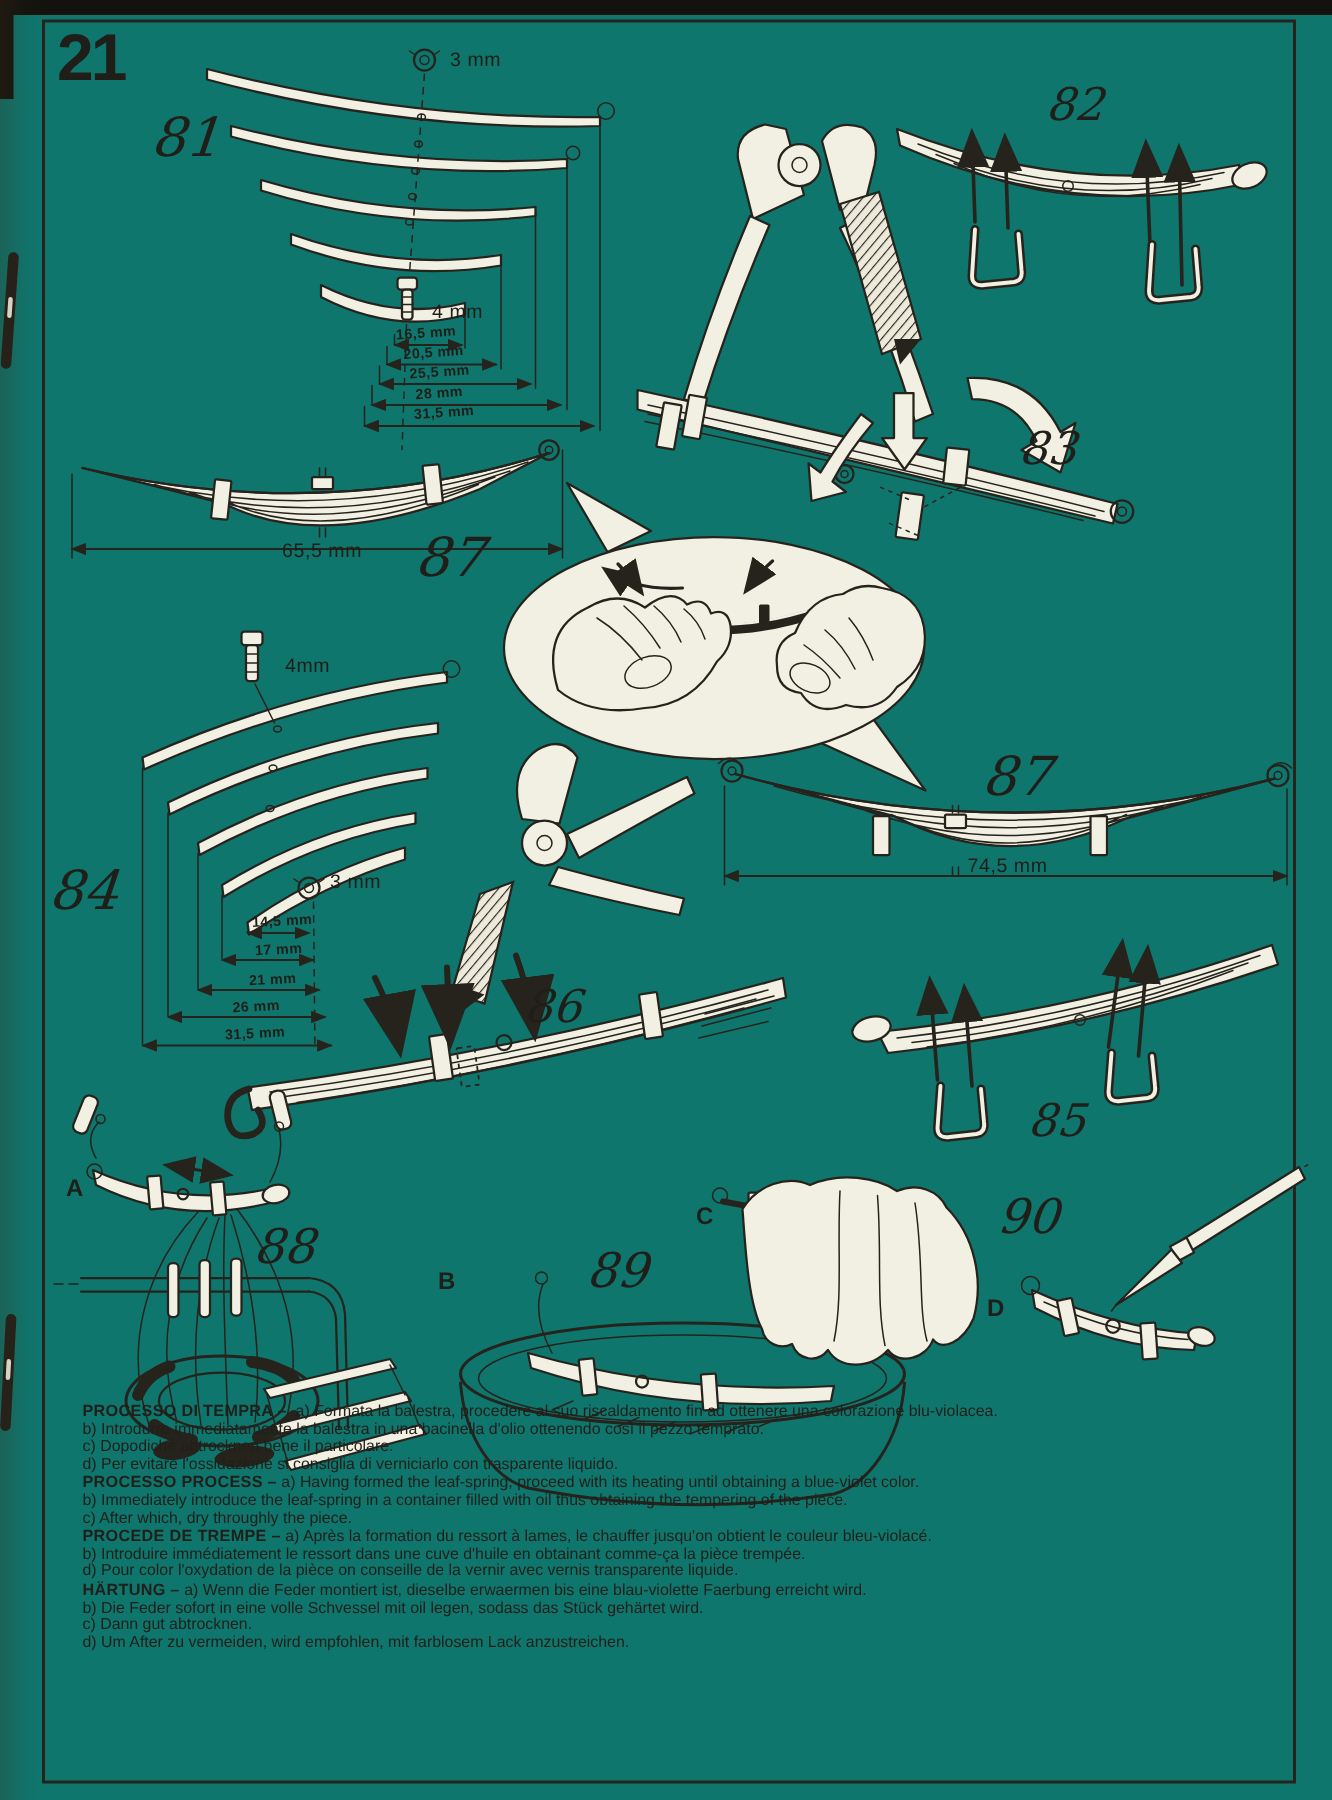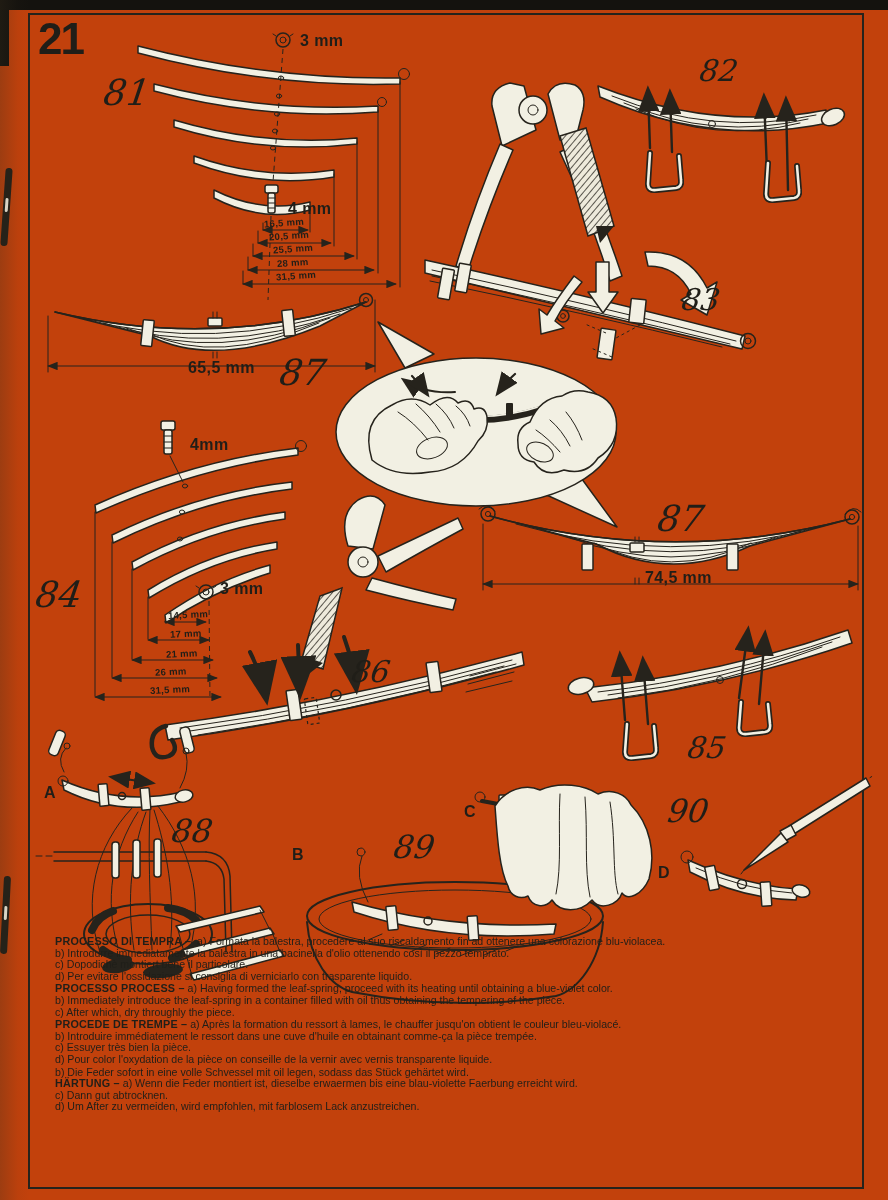--- a/index.html
+++ b/index.html
@@ -1,30 +1,30 @@
 <!DOCTYPE html>
 <html><head>
 <meta charset="utf-8">
 <style>
   html,body{margin:0;padding:0;background:#11100d;}
   .scene{position:relative;width:888px;height:1200px;overflow:hidden;
-         background:#c2410c;font-family:"Liberation Sans",sans-serif;color:#201e18;}
+         background:#0f766e;font-family:"Liberation Sans",sans-serif;color:#201e18;}
   .edge-top{position:absolute;left:0;top:0;width:888px;height:10px;background:#14120e;}
   .edge-left{position:absolute;left:0;top:0;width:9px;height:66px;background:#14120e;}
   .spine-shadow{position:absolute;left:0;top:0;width:30px;height:1200px;
     background:linear-gradient(90deg,rgba(60,50,30,.28),rgba(60,50,30,.05) 60%,rgba(60,50,30,0));}
   .staple{position:absolute;width:7px;height:78px;background:#262219;border-radius:4px;}
   .staple i{position:absolute;left:2px;top:30px;width:3px;height:14px;background:#d8d4c4;border-radius:2px;}
   .frame{position:absolute;left:28px;top:13px;width:836px;height:1176px;
          border:2.5px solid #26231c;box-sizing:border-box;}
   .lbl{position:absolute;white-space:nowrap;color:#201e18;}
   .pageno{font-size:44px;font-weight:800;letter-spacing:-2px;}
   .script{font-family:"DejaVu Serif",serif;font-style:italic;font-weight:500;transform:skewX(-8deg);}
   .fs30{font-size:30px;} .fs32{font-size:32px;} .fs36{font-size:36px;}
-  .meas{font-size:16px;font-weight:700;letter-spacing:.4px;}
+  .meas{font-size:13px;font-weight:400;letter-spacing:.4px;}
   .dimlbl{font-size:9.5px;font-weight:700;letter-spacing:.3px;}
   .rotA{transform:rotate(-4deg);} .rotB{transform:rotate(-3deg);}
   .letter{font-size:16px;font-weight:800;}
   .instructions{position:absolute;left:55px;top:936px;width:805px;
     font-size:10.6px;line-height:11.6px;color:#201f19;}
   .instructions .blk{margin-bottom:1px;}
   .instructions b{font-size:10.8px;letter-spacing:.2px;}
   .line{white-space:nowrap;}
   svg{position:absolute;left:0;top:0;}
   .ink{stroke:#26231c;fill:none;stroke-width:1.5;stroke-linecap:round;}
@@ -389,35 +389,34 @@
   <div class="lbl letter" style="left:292px;top:846px;">B</div>
   <div class="lbl script fs32" style="left:394px;top:828px;">89</div>
   <div class="lbl letter" style="left:464px;top:803px;">C</div>
   <div class="lbl script fs32" style="left:668px;top:792px;">90</div>
   <div class="lbl letter" style="left:658px;top:864px;">D</div>
 
   <div class="instructions">
     <div class="blk">
       <div class="line"><b>PROCESSO DI TEMPRA –</b>&nbsp; <span>a) Formata la balestra, procedere al suo riscaldamento fin ad ottenere una colorazione blu-violacea.</span></div>
       <div class="line">b) Introdurre immediatamente la balestra in una bacinella d'olio ottenendo così il pezzo temprato.</div>
-      <div class="line">c) Dopodichè montiert bene il particolare.</div>
+      <div class="line">c) Dopodichè abtrocknen bene il particolare.</div>
       <div class="line">d) Per evitare l'ossidazione si consiglia di verniciarlo con trasparente liquido.</div>
     </div>
     <div class="blk">
       <div class="line"><b>PROCESSO PROCESS –</b> <span>a) Having formed the leaf-spring, proceed with its heating until obtaining a blue-violet color.</span></div>
       <div class="line">b) Immediately introduce the leaf-spring in a container filled with oil thus obtaining the tempering of the piece.</div>
       <div class="line">c) After which, dry throughly the piece.</div>
     </div>
     <div class="blk">
       <div class="line"><b>PROCEDE DE TREMPE –</b> <span>a) Après la formation du ressort à lames, le chauffer jusqu'on obtient le couleur bleu-violacé.</span></div>
       <div class="line">b) Introduire immédiatement le ressort dans une cuve d'huile en obtainant comme-ça la pièce trempée.</div>
-      <div class="line">c) Essuyer très bien la pièce.</div>
       <div class="line">d) Pour color l'oxydation de la pièce on conseille de la vernir avec vernis transparente liquide.</div>
     </div>
     <div class="blk">
+      <div class="line"><b>HÄRTUNG –</b> <span>a) Wenn die Feder montiert ist, dieselbe erwaermen bis eine blau-violette Faerbung erreicht wird.</span></div>
       <div class="line">b) Die Feder sofort in eine volle Schvessel mit oil legen, sodass das Stück gehärtet wird.</div>
-      <div class="line"><b>HÄRTUNG –</b> <span>a) Wenn die Feder montiert ist, dieselbe erwaermen bis eine blau-violette Faerbung erreicht wird.</span></div>
       <div class="line">c) Dann gut abtrocknen.</div>
       <div class="line">d) Um After zu vermeiden, wird empfohlen, mit farblosem Lack anzustreichen.</div>
     </div>
   </div>
 
 </div>
 
 </body></html>

